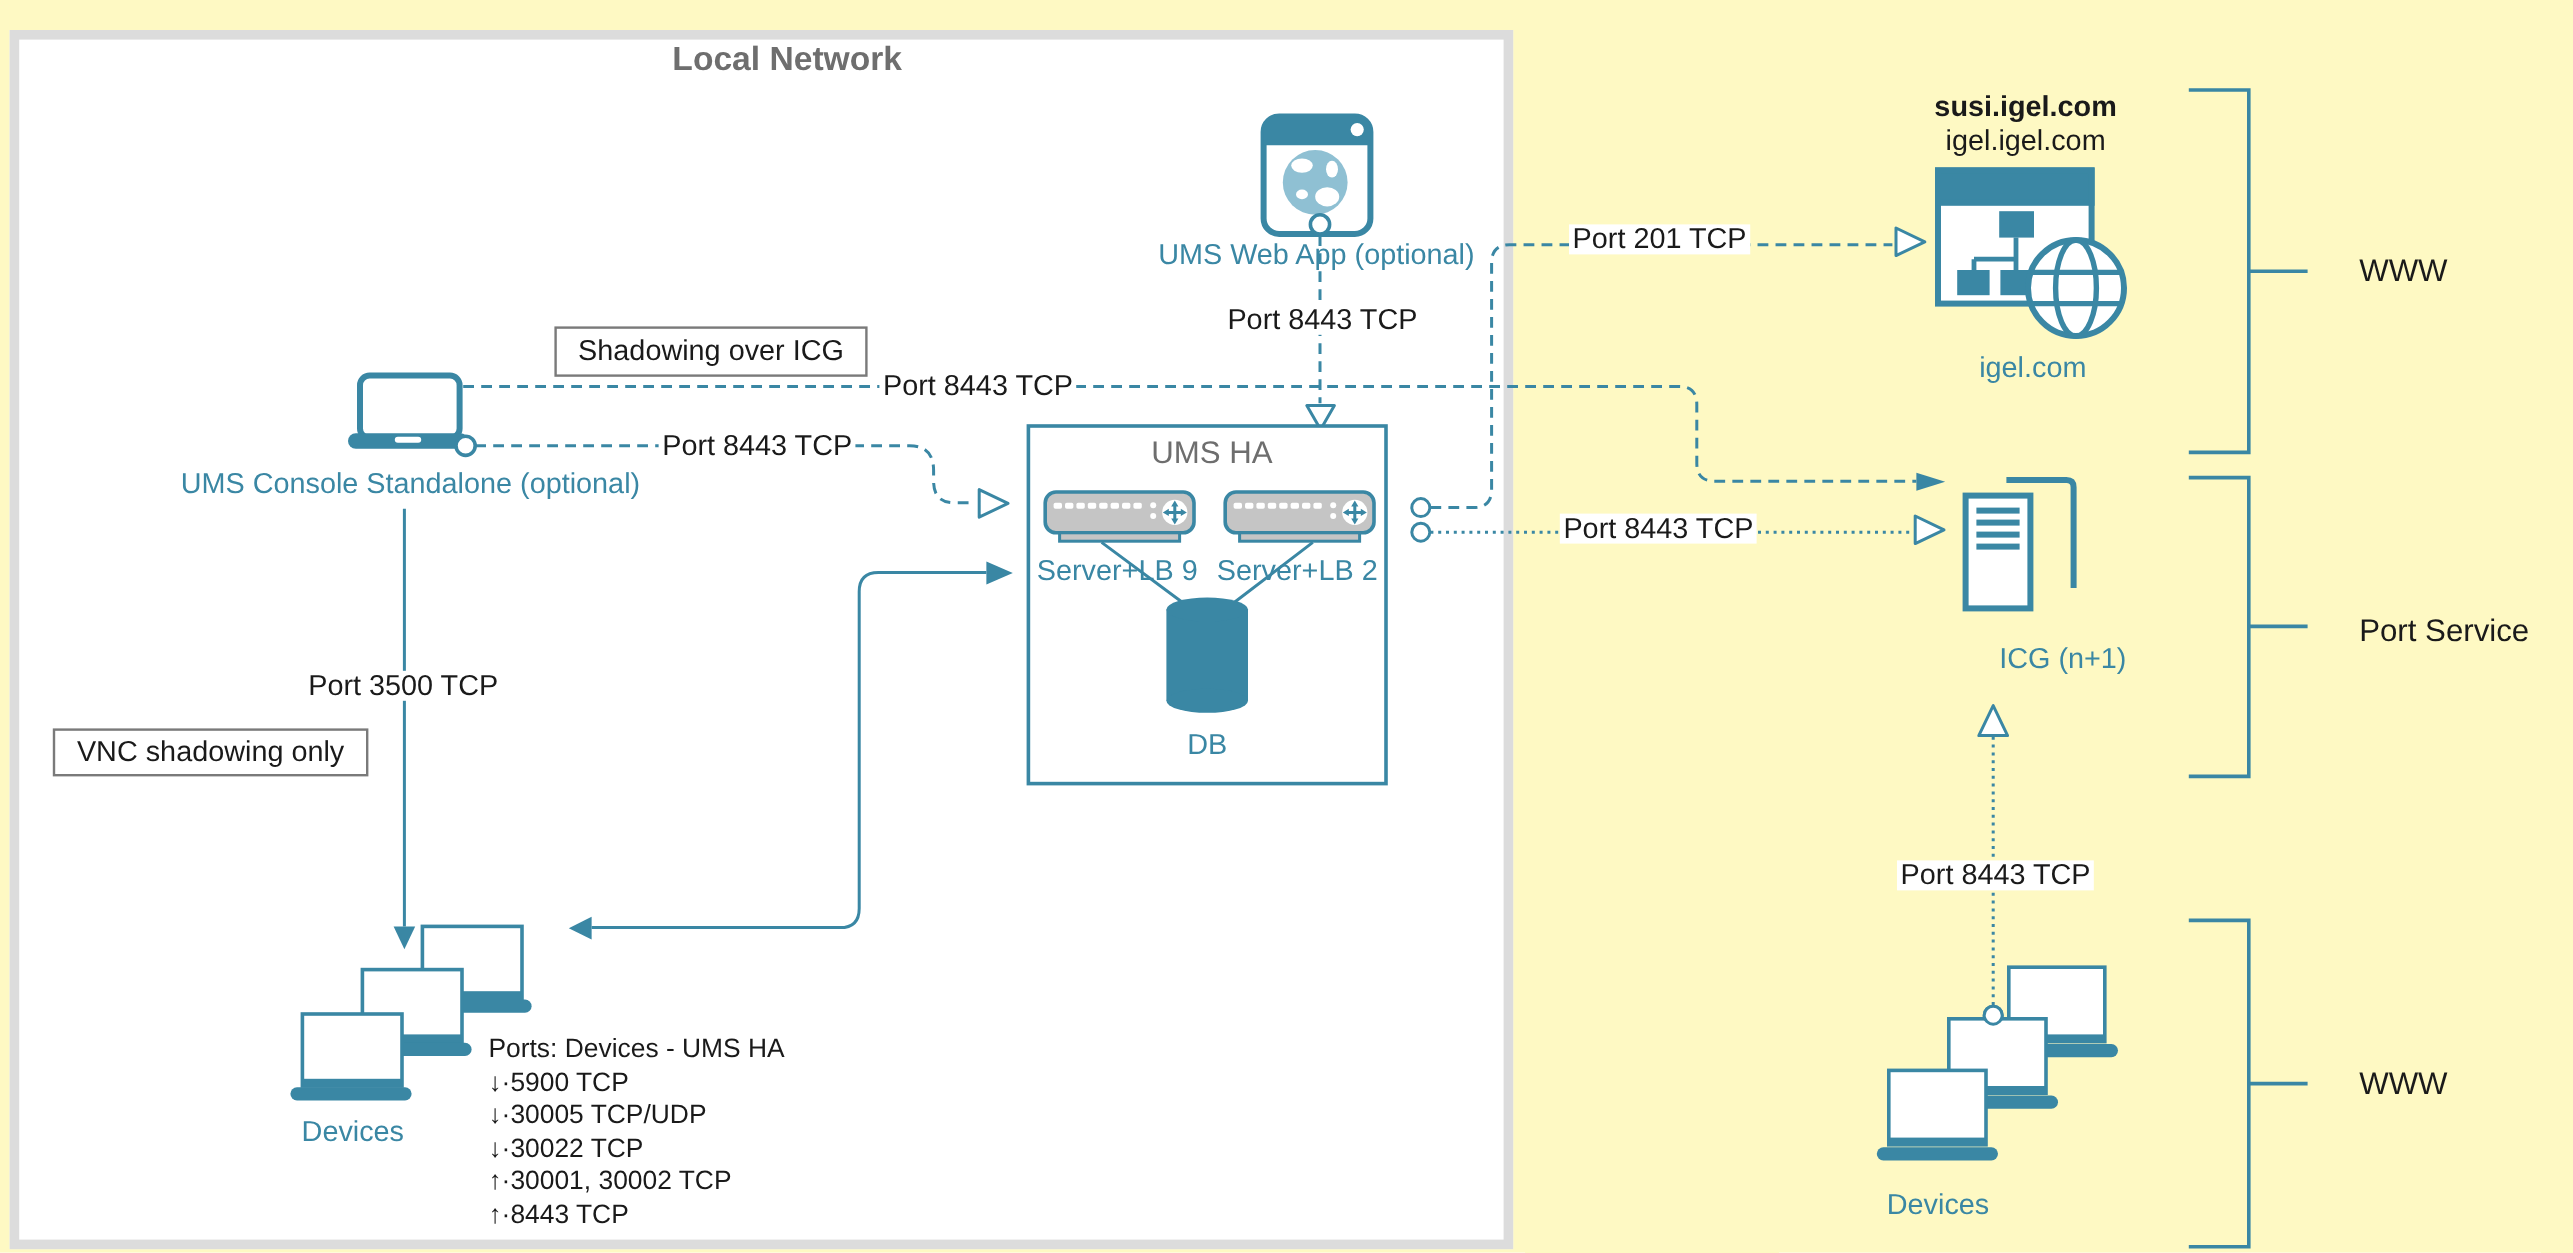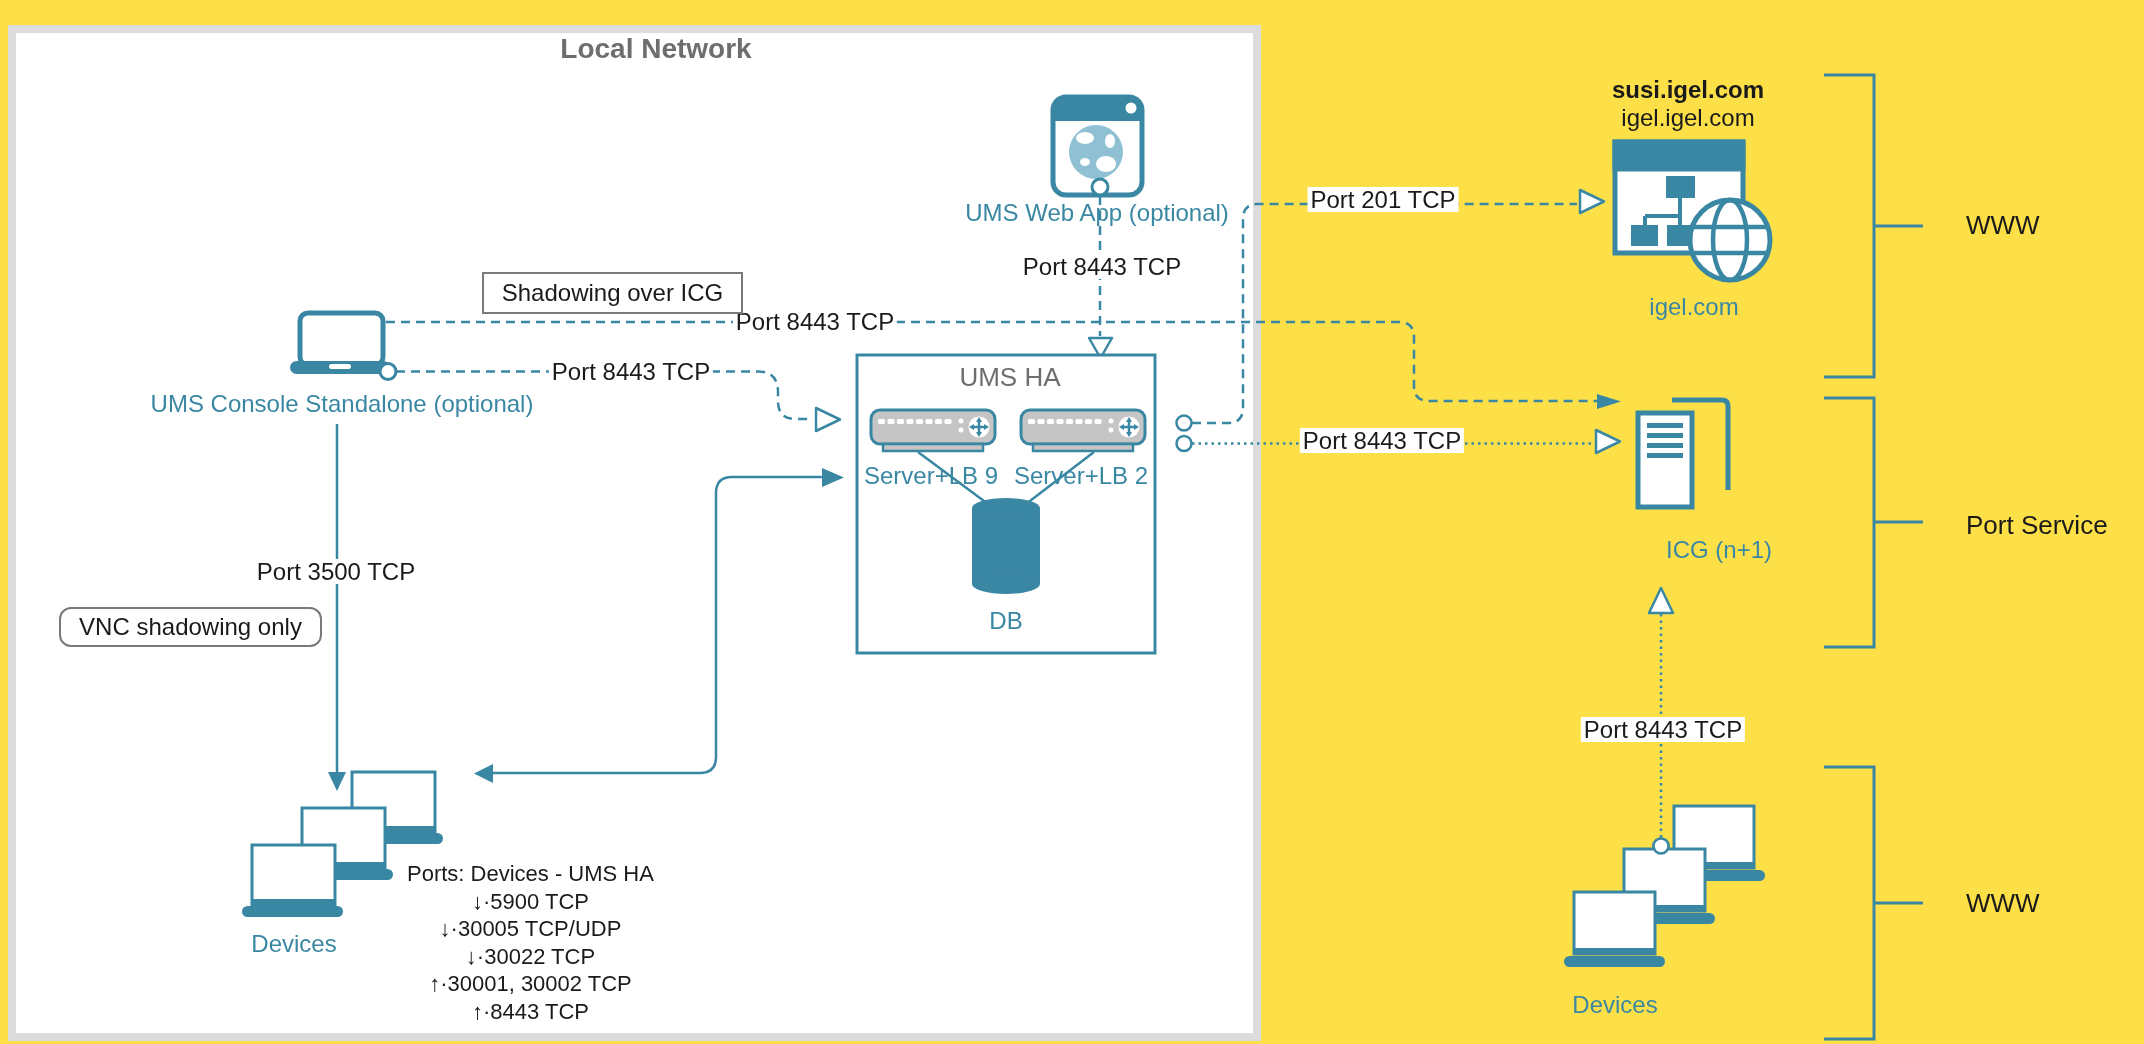--- a/index.html
+++ b/index.html
@@ -1,17 +1,17 @@
 <!DOCTYPE html>
 <html><head>
 <meta charset="utf-8">
 <style>
   html,body{margin:0;padding:0;background:#fff;}
-  #stage{position:relative;width:2144px;height:1044px;background:#fde047;overflow:hidden;
-         font-family:"Liberation Sans",sans-serif;text-align:center;}
+  #stage{position:relative;width:2144px;height:1044px;background:#fef9c3;overflow:hidden;
+         font-family:"Liberation Sans",sans-serif;}
   #lan-frame{position:absolute;left:8px;top:25px;width:1253px;height:1016px;
              border:8px solid #dcdcdc;background:#fff;box-sizing:border-box;}
   #wires{position:absolute;left:0;top:0;width:2144px;height:1044px;}
   .lbl{position:absolute;font-size:24px;color:#1a1a1a;white-space:nowrap;line-height:1.05;}
   .teal{color:#3a87a4;}
   .gray{color:#6e6e6e;}
   .ctr{transform:translateX(-50%);}
   .port{background:#ffffff;padding:0 3px;}
   .big{font-size:26px;}
   .title{font-size:28px;font-weight:bold;}
@@ -254,24 +254,24 @@
   <div class="lbl big" style="left:1966px;top:890px;">WWW</div>
 
   <div class="lbl port ctr" style="left:815px;top:309px;">Port 8443 TCP</div>
   <div class="lbl port ctr" style="left:631px;top:359px;">Port 8443 TCP</div>
   <div class="lbl port ctr" style="left:1102px;top:254px;">Port 8443 TCP</div>
   <div class="lbl port ctr" style="left:1383px;top:187px;">Port 201 TCP</div>
   <div class="lbl port ctr" style="left:1382px;top:428px;">Port 8443 TCP</div>
   <div class="lbl port ctr" style="left:1663px;top:717px;">Port 8443 TCP</div>
   <div class="lbl port ctr" style="left:336px;top:559px;">Port 3500 TCP</div>
 
-  <div class="callout" style="left:482px;top:272px;width:261px;height:42px;">
+  <div class="callout" style="left:462px;top:272px;width:261px;height:42px;">
     <span>Shadowing over ICG</span>
   </div>
-  <div class="callout" style="left:59px;top:607px;width:263px;height:40px;border-radius:12px;">
+  <div class="callout" style="left:44px;top:607px;width:263px;height:40px;">
     <span>VNC shadowing only</span>
   </div>
 
   <div class="ports-note">
     <div>Ports: Devices - UMS HA</div>
     <div>↓·5900 TCP</div>
     <div>↓·30005 TCP/UDP</div>
     <div>↓·30022 TCP</div>
     <div>↑·30001, 30002 TCP</div>
     <div>↑·8443 TCP</div>

